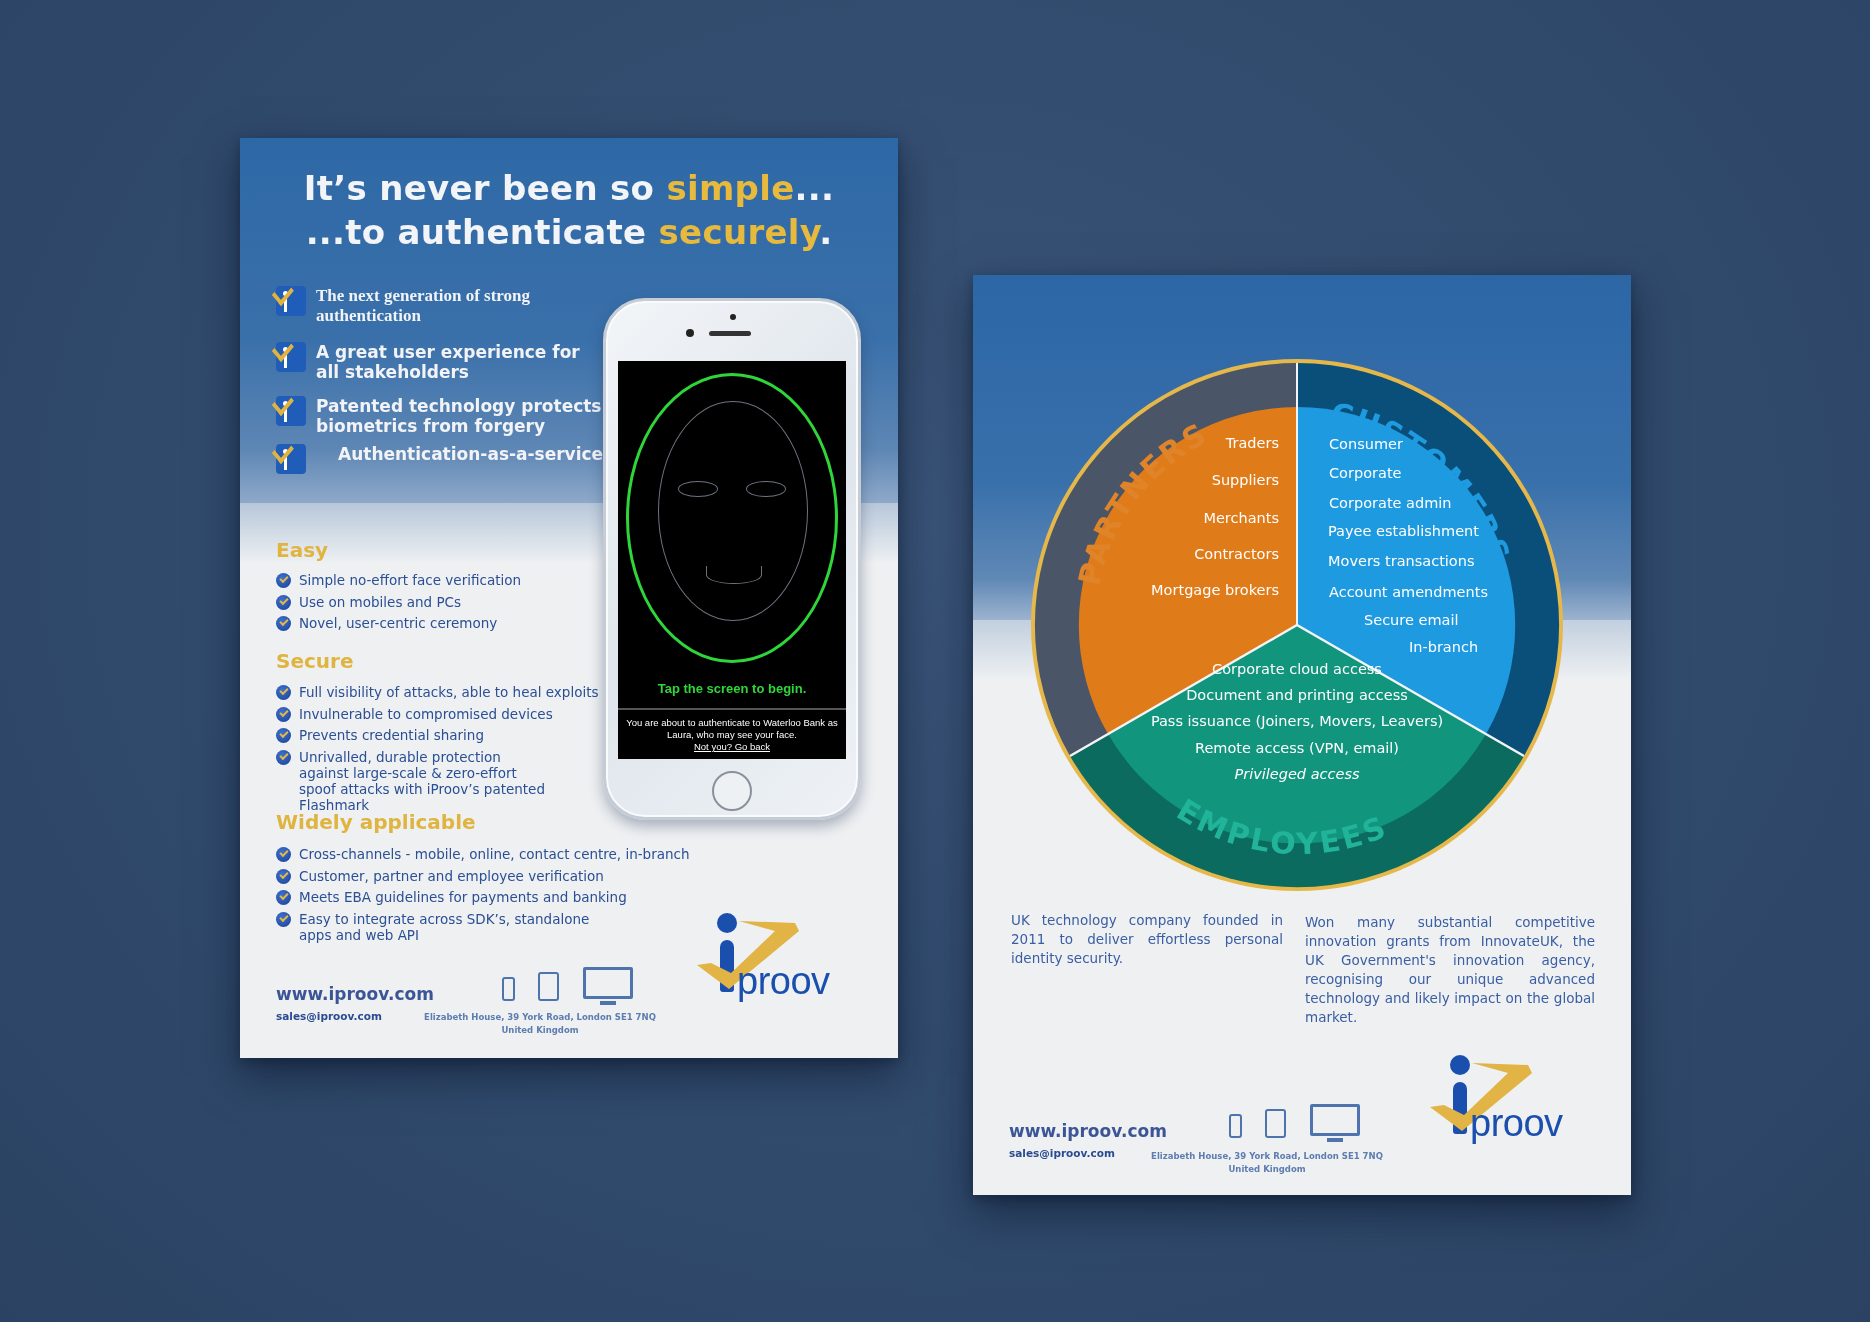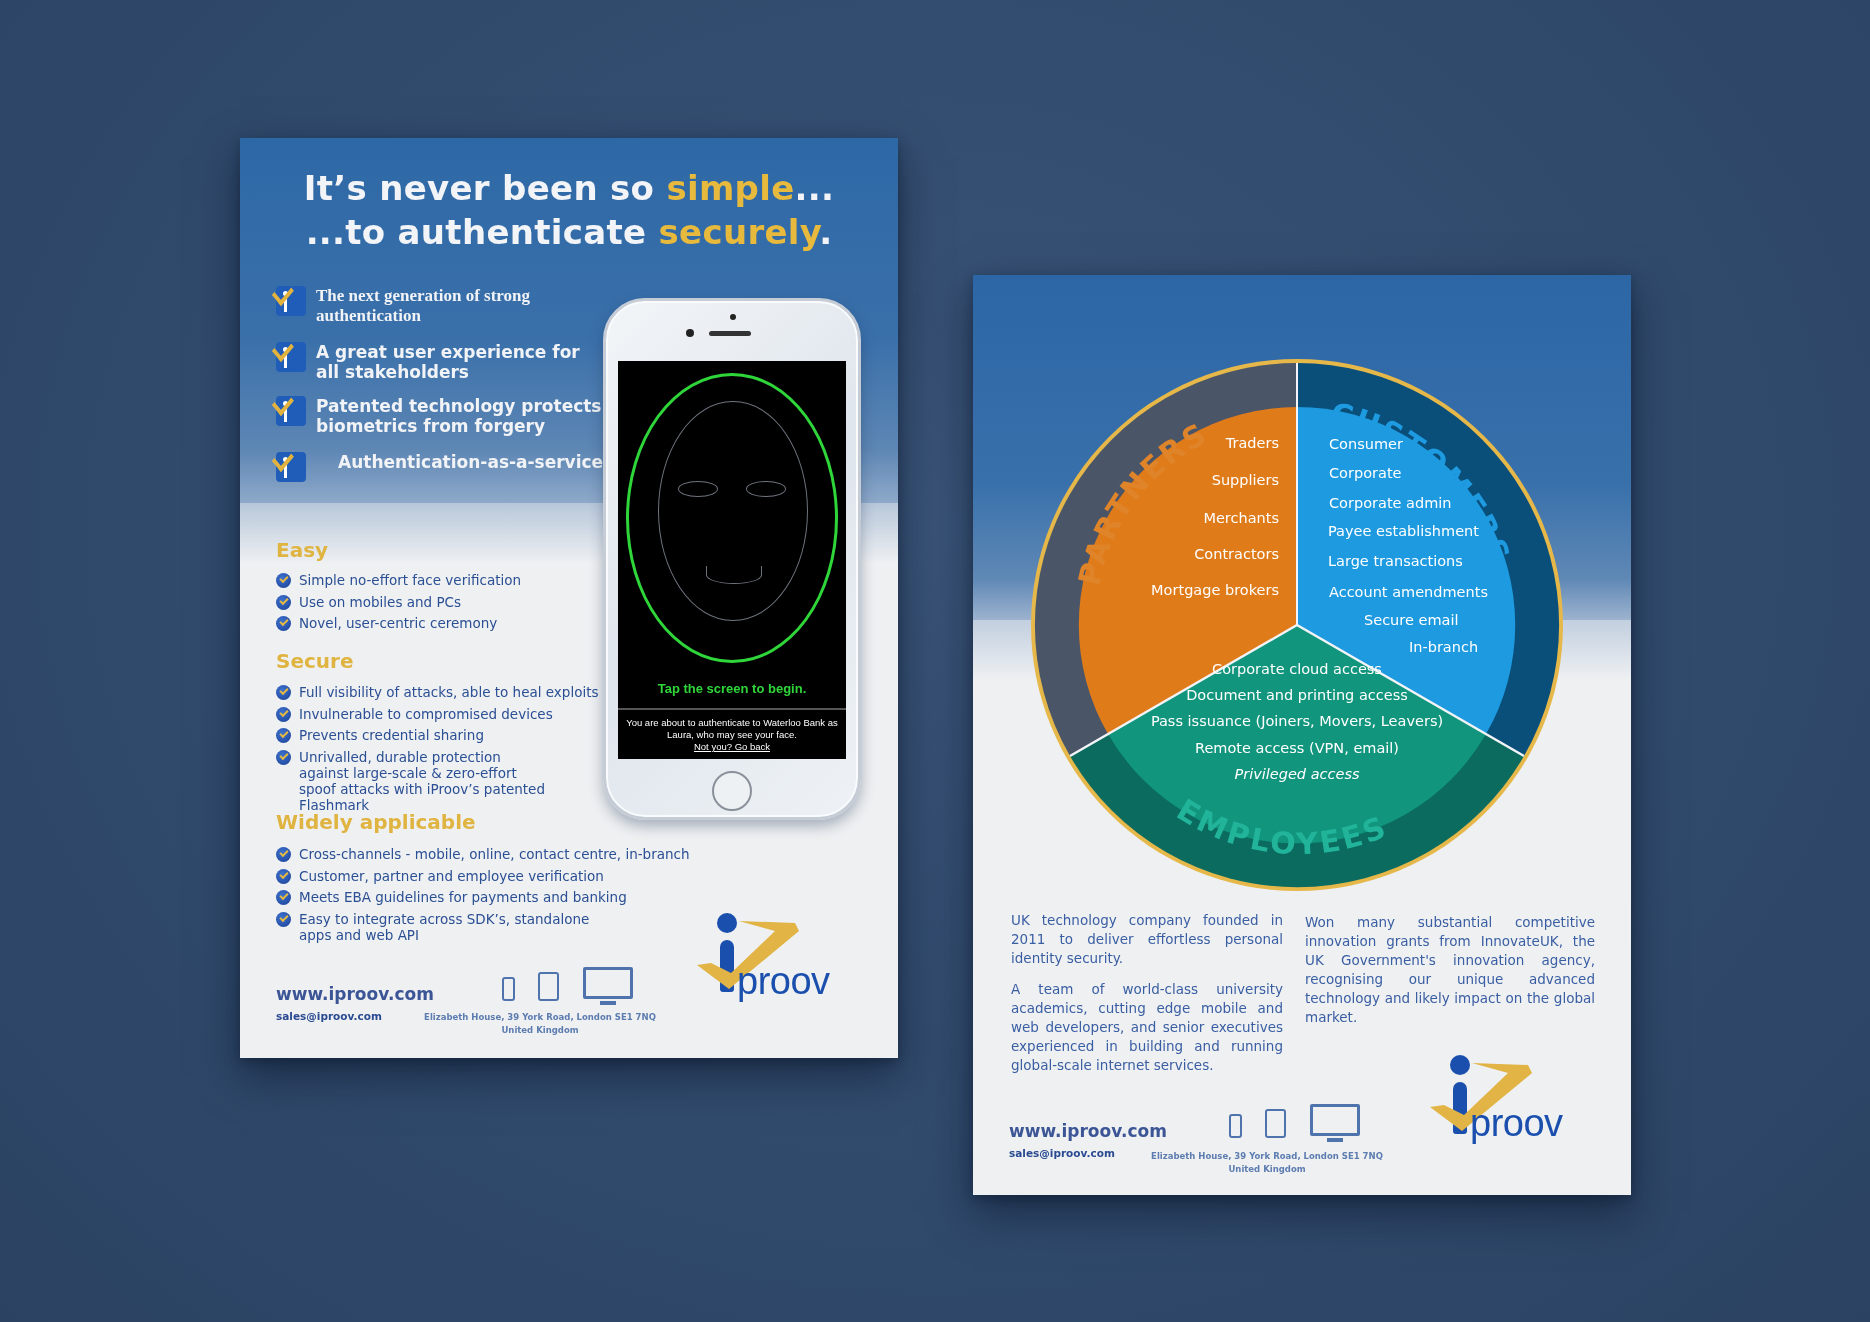--- a/index.html
+++ b/index.html
@@ -151,21 +151,21 @@
     <div class="txt">A great user experience for all stakeholders</div>
   </div>
   <div class="feat" style="top:258px;">
     <div class="ico">
         <div class="dot"></div>
         <div class="stem"></div>
         <div class="tick"></div>
       </div>
     <div class="txt">Patented technology protects biometrics from forgery</div>
   </div>
-  <div class="feat" style="top:314px;gap:32px;">
+  <div class="feat" style="top:306px;gap:32px;">
     <div class="ico">
         <div class="dot"></div>
         <div class="stem"></div>
         <div class="tick"></div>
       </div>
     <div class="txt">Authentication-as-a-service</div>
   </div>
 
   <div class="section-title" style="top:400px;">Easy</div>
   <ul class="blist" style="top:434px; width:320px;">
@@ -302,36 +302,35 @@
     <div class="seg-label r" style="right:286px;top:115px;">Suppliers</div>
     <div class="seg-label r" style="right:286px;top:153px;">Merchants</div>
     <div class="seg-label r" style="right:286px;top:189px;">Contractors</div>
     <div class="seg-label r" style="right:286px;top:225px;">Mortgage brokers</div>
 
     
     <div class="seg-label" style="left:300px;top:79px;">Consumer</div>
     <div class="seg-label" style="left:300px;top:108px;">Corporate</div>
     <div class="seg-label" style="left:300px;top:138px;">Corporate admin</div>
     <div class="seg-label" style="left:299px;top:166px;">Payee establishment</div>
-    <div class="seg-label" style="left:299px;top:196px;">Large transactions</div>
+    <div class="seg-label" style="left:299px;top:196px;">Movers transactions</div>
     <div class="seg-label" style="left:300px;top:227px;">Account amendments</div>
     <div class="seg-label" style="left:335px;top:255px;">Secure email</div>
     <div class="seg-label" style="left:380px;top:282px;">In-branch</div>
 
     
     <div class="seg-label" style="left:0;width:536px;text-align:center;top:304px;">Corporate cloud access</div>
     <div class="seg-label" style="left:0;width:536px;text-align:center;top:330px;">Document and printing access</div>
     <div class="seg-label" style="left:0;width:536px;text-align:center;top:356px;">Pass issuance (Joiners, Movers, Leavers)</div>
     <div class="seg-label" style="left:0;width:536px;text-align:center;top:383px;">Remote access (VPN, email)</div>
     <div class="seg-label" style="left:0;width:536px;text-align:center;top:409px;font-style:italic;">Privileged access</div>
   </div>
 
   <div class="para" style="left:38px;top:636px;width:272px;">
     <p>UK technology company founded in 2011 to deliver effortless personal identity security.</p>
-    <p>A team of world-class university academics, cutting edge mobile and web developers, and senior executives experienced in building and running global-scale internet services.</p>
   </div>
   <div class="para" style="left:332px;top:638px;width:290px;">
     <p>Won many substantial competitive innovation grants from InnovateUK, the UK Government's innovation agency, recognising our unique advanced technology and likely impact on the global market.</p>
   </div>
 
   <div class="foot-url" style="left:36px;top:846px;">www.iproov.com</div>
   <div class="foot-mail" style="left:36px;top:872px;">sales@iproov.com</div>
   <div class="dev-phone" style="left:256px;top:839px;"></div>
   <div class="dev-tab" style="left:292px;top:834px;"></div>
   <div class="dev-mon" style="left:337px;top:829px;"></div>

